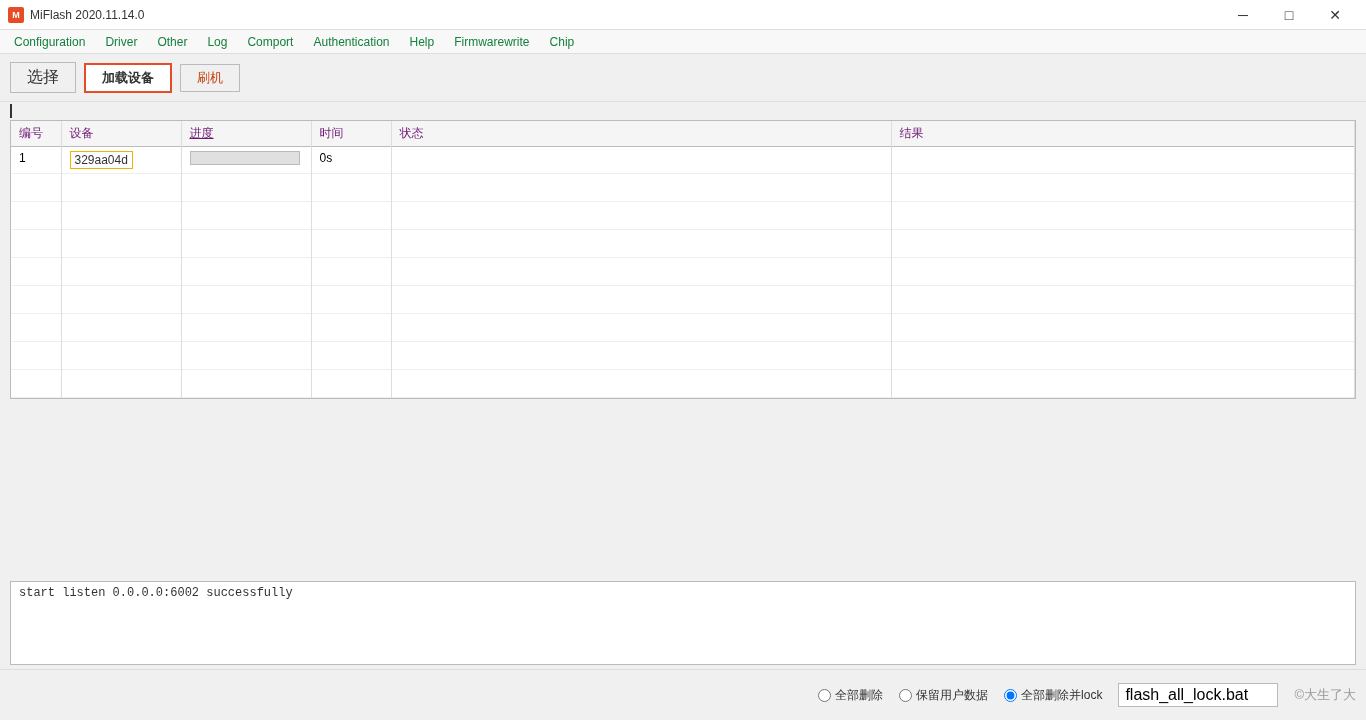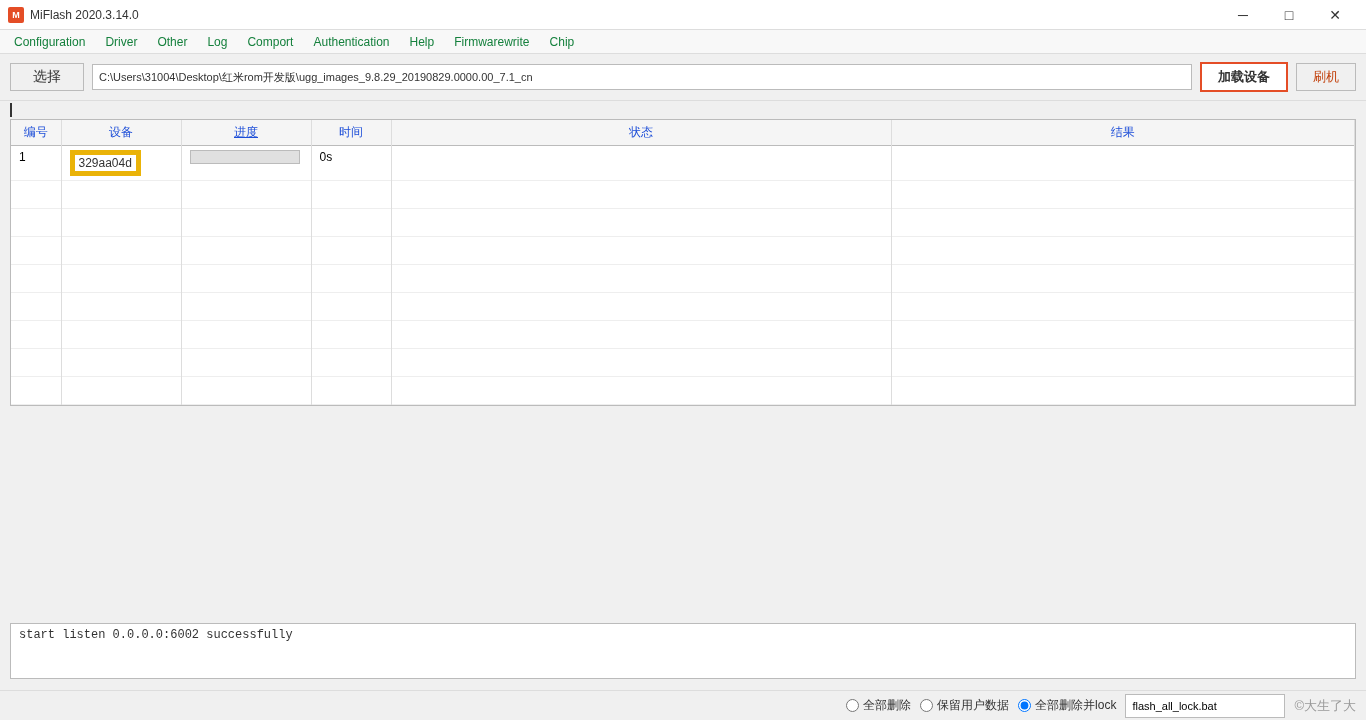--- a/index.html
+++ b/index.html
@@ -87,23 +87,23 @@
       background: #f0f0f0;
       padding: 8px 10px;
       display: flex;
       align-items: center;
       gap: 8px;
       border-bottom: 1px solid #ddd;
     }
     #select-btn {
       background: #f0f0f0;
       border: 1px solid #bbb;
-      padding: 4px 22px;
-      cursor: pointer;
-      font-size: 14px;
+      padding: 4px 16px;
+      cursor: pointer;
+      font-size: 16px;
       color: #333;
       white-space: nowrap;
     }
     #file-path-input {
       flex: 1;
       height: 26px;
       border: 1px solid #bbb;
       padding: 2px 6px;
       font-size: 11px;
       color: #333;
@@ -155,43 +155,43 @@
     #device-table {
       width: 100%;
       border-collapse: collapse;
       font-size: 12px;
     }
     #device-table thead tr {
       background: #f5f5f5;
       border-bottom: 1px solid #bbb;
     }
     #device-table th {
-      text-align: center;
+      text-align: left;
       padding: 4px 8px;
       font-weight: normal;
-      color: #1d4ed8;
+      color: #701a75;
       border-right: 1px solid #ddd;
     }
     #device-table td {
       padding: 4px 8px;
       border-right: 1px solid #ddd;
       vertical-align: top;
     }
     #device-table tbody tr {
       border-bottom: 1px solid #eee;
     }
     .col-number { width: 50px; }
     .col-device { width: 120px; }
     .col-progress { width: 130px; text-decoration: underline; }
     .col-time { width: 80px; }
     .col-status { width: 500px; }
     .col-result { width: auto; }
 
     .device-id-cell {
-      border: 5px solid #eab308;
+      border: 1px solid #eab308;
       display: inline-block;
       padding: 1px 4px;
       color: #333;
       font-size: 12px;
     }
     .progress-bar-container {
       width: 110px;
       height: 14px;
       background: #e0e0e0;
       border: 1px solid #bbb;
@@ -212,38 +212,38 @@
     #middle-area {
       flex: 1;
       background: #f0f0f0;
       min-height: 180px;
     }
 
     
     #log-area {
       background: white;
       border: 1px solid #bbb;
-      margin: 0 10px 11px 10px;
-      height: 56px;
+      margin: 0 10px 4px 10px;
+      height: 84px;
       padding: 4px 8px;
       font-family: Consolas, 'Courier New', monospace;
       font-size: 12px;
       color: #333;
       overflow-y: auto;
     }
 
     
     #bottom-bar {
       background: #f0f0f0;
-      height: 30px;
+      height: 51px;
       display: flex;
       align-items: center;
       justify-content: flex-end;
       padding: 0 10px;
-      gap: 9px;
+      gap: 16px;
       border-top: 1px solid #ddd;
     }
     .radio-group {
       display: flex;
       align-items: center;
       gap: 4px;
     }
     .radio-group input[type="radio"] {
       margin: 0;
       cursor: pointer;
@@ -251,37 +251,37 @@
     .radio-label {
       font-size: 12px;
       color: #333;
       cursor: pointer;
     }
     #flash-script-input {
       width: 160px;
       height: 24px;
       border: 1px solid #bbb;
       padding: 2px 6px;
-      font-size: 11px;
+      font-size: 16px;
       background: white;
     }
     #watermark {
       font-size: 13px;
       color: #999;
     }
   </style>
 </head>
 <body>
 
 <div id="title-bar">
   <div id="title-bar-left">
     <div id="app-icon">
       <span>M</span>
     </div>
-    <span id="title-text">MiFlash 2020.3.14.0</span>
+    <span id="title-text">MiFlash 2020.11.14.0</span>
   </div>
   <div id="title-controls">
     <button class="title-btn">─</button>
     <button class="title-btn">□</button>
     <button class="title-btn close">✕</button>
   </div>
 </div>
 
 <div id="menu-bar">
   <div class="menu-item">Configuration</div>
@@ -290,21 +290,20 @@
   <div class="menu-item">Log</div>
   <div class="menu-item">Comport</div>
   <div class="menu-item">Authentication</div>
   <div class="menu-item">Help</div>
   <div class="menu-item">Firmwarewrite</div>
   <div class="menu-item">Chip</div>
 </div>
 
 <div id="toolbar">
   <button id="select-btn">选择</button>
-  <input id="file-path-input" type="text" value="C:\Users\31004\Desktop\红米rom开发版\ugg_images_9.8.29_20190829.0000.00_7.1_cn" style="">
   <button id="load-device-btn">加载设备</button>
   <button id="flash-btn">刷机</button>
 </div>
 
 <div id="progress-row">
   <div id="progress-indicator"></div>
 </div>
 
 <div id="table-container">
   <table id="device-table">

